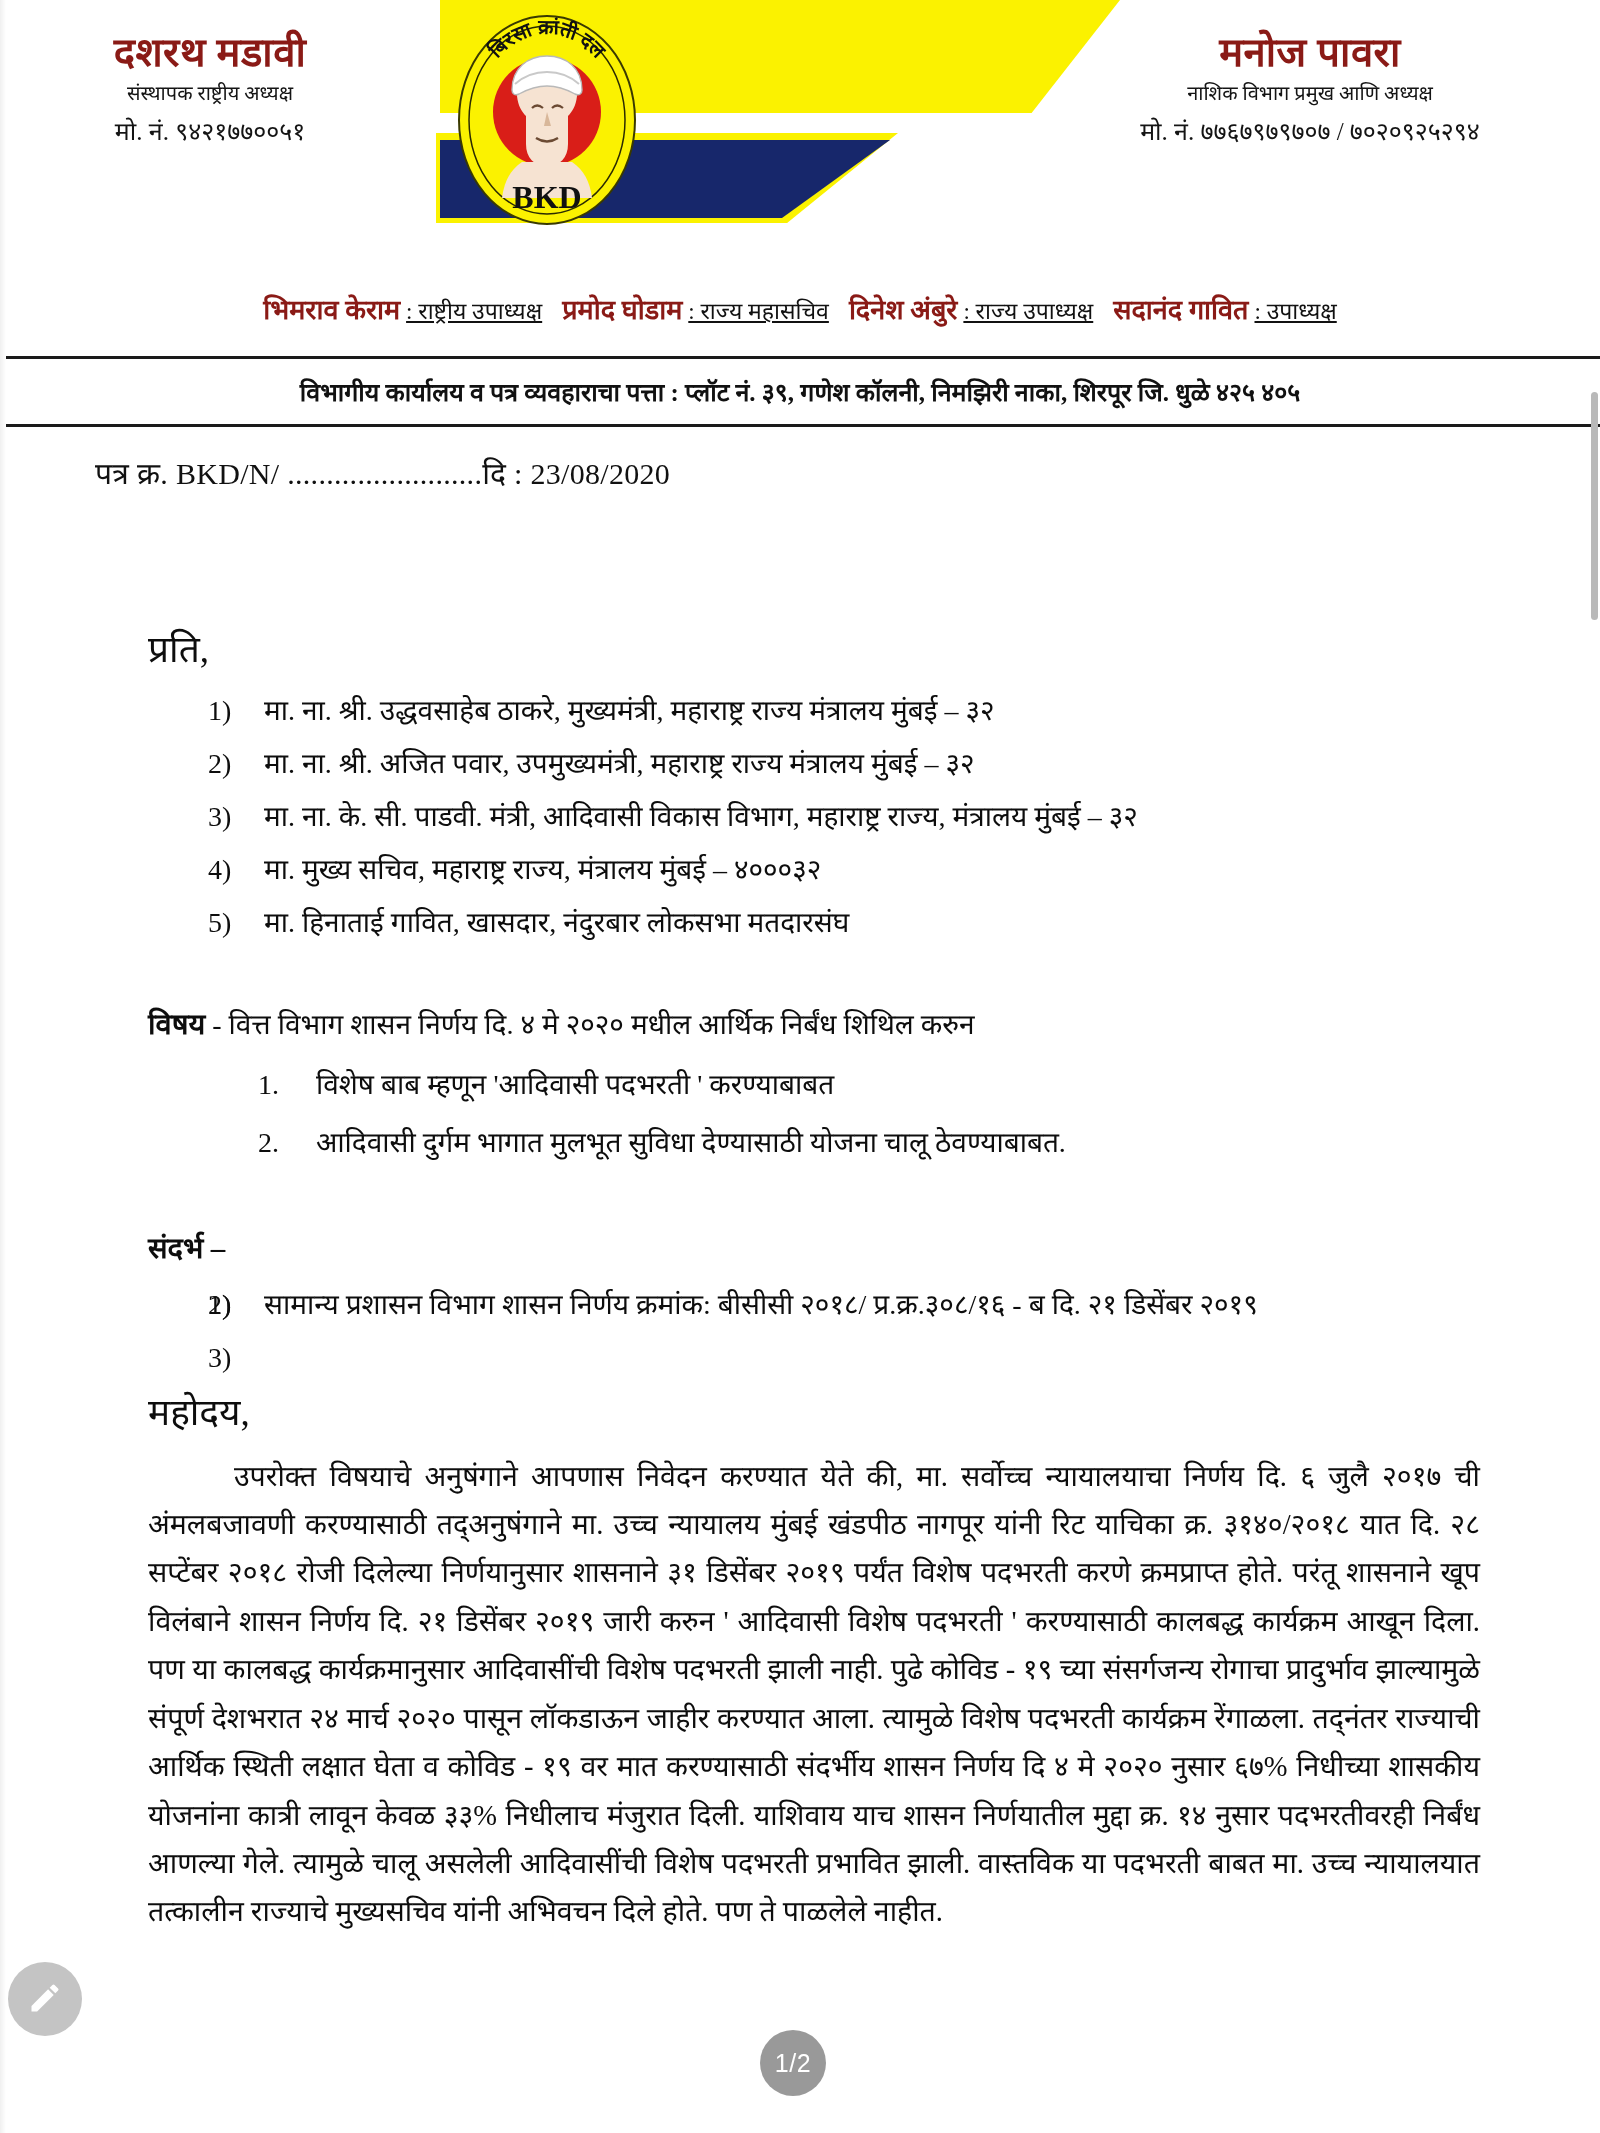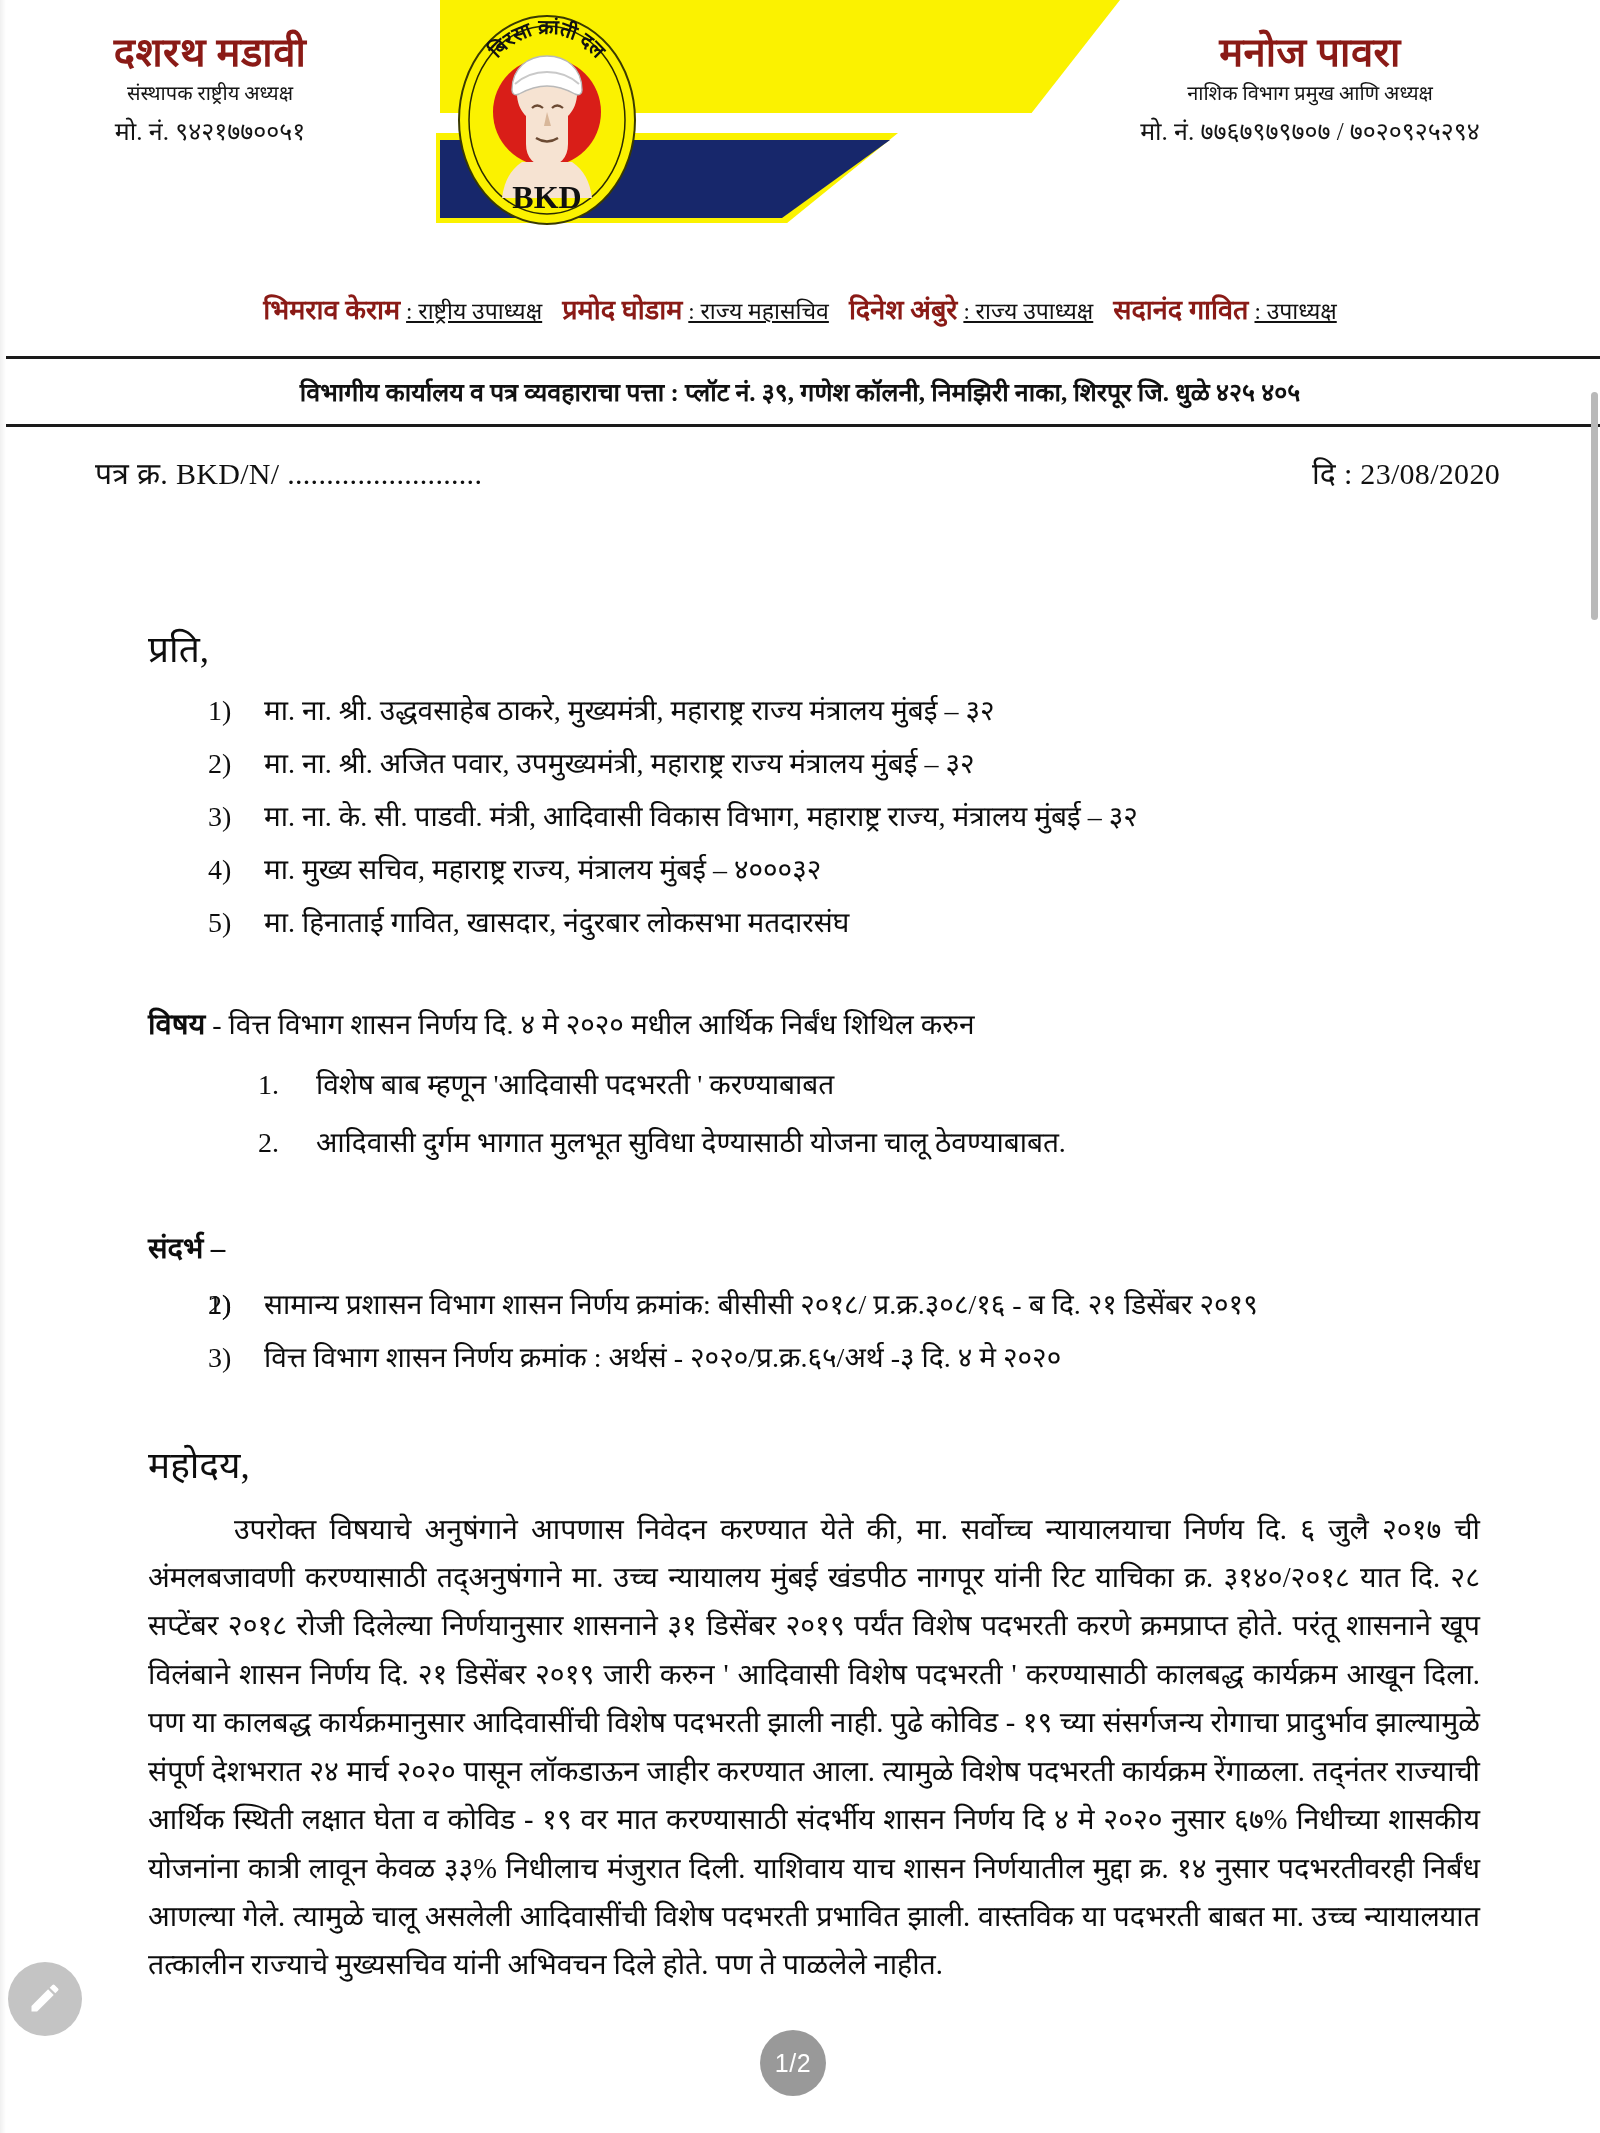--- a/index.html
+++ b/index.html
@@ -161,21 +161,20 @@
   }
 
   
   .ref-row {
     position: absolute;
     left: 0;
     top: 452px;
     width: 1600px;
     padding: 0 100px 0 95px;
     display: flex;
-    justify-content: space-between;
     align-items: baseline;
     font-size: 30px;
     color: #111111;
   }
   .ref-left { letter-spacing: 0.3px; }
   .ref-right { letter-spacing: 0.3px; }
 
   
   .body-area {
     position: absolute;
@@ -444,21 +443,20 @@
       <ol class="numlist" style="margin-top:12px;">
         <li>
           <span class="marker">1)</span>
         </li>
         <li>
           <span class="marker">2)</span>
           <span>सामान्य प्रशासन विभाग शासन निर्णय क्रमांक: बीसीसी २०१८/ प्र.क्र.३०८/१६ - ब दि. २१ डिसेंबर २०१९</span>
         </li>
         <li>
           <span class="marker">3)</span>
-          <span>वित्त विभाग शासन निर्णय क्रमांक : अर्थसं - २०२०/प्र.क्र.६५/अर्थ -३ दि. ४ मे २०२०</span>
         </li>
       </ol>
     </div>
 
     <div class="block-gap-lg"></div>
 
     <div>
       <div class="salutation">महोदय,</div>
       <div class="para"><span class="indent"></span><span>उपरोक्त विषयाचे अनुषंगाने आपणास निवेदन करण्यात येते की, मा. सर्वोच्च न्यायालयाचा निर्णय दि. ६ जुलै २०१७ ची अंमलबजावणी करण्यासाठी तद्अनुषंगाने मा. उच्च न्यायालय मुंबई खंडपीठ नागपूर यांनी रिट याचिका क्र. ३१४०/२०१८ यात दि. २८ सप्टेंबर २०१८ रोजी दिलेल्या निर्णयानुसार शासनाने ३१ डिसेंबर २०१९ पर्यंत विशेष पदभरती करणे क्रमप्राप्त होते. परंतू शासनाने खूप विलंबाने शासन निर्णय दि. २१ डिसेंबर २०१९ जारी करुन ' आदिवासी विशेष पदभरती ' करण्यासाठी कालबद्ध कार्यक्रम आखून दिला. पण या कालबद्ध कार्यक्रमानुसार आदिवासींची विशेष पदभरती झाली नाही. पुढे कोविड - १९ च्या संसर्गजन्य रोगाचा प्रादुर्भाव झाल्यामुळे संपूर्ण देशभरात २४ मार्च २०२० पासून लॉकडाऊन जाहीर करण्यात आला. त्यामुळे विशेष पदभरती कार्यक्रम रेंगाळला. तद्नंतर राज्याची आर्थिक स्थिती लक्षात घेता व कोविड - १९ वर मात करण्यासाठी संदर्भीय शासन निर्णय दि ४ मे २०२० नुसार ६७% निधीच्या शासकीय योजनांना कात्री लावून केवळ ३३% निधीलाच मंजुरात दिली. याशिवाय याच शासन निर्णयातील मुद्दा क्र. १४ नुसार पदभरतीवरही निर्बंध आणल्या गेले. त्यामुळे चालू असलेली आदिवासींची विशेष पदभरती प्रभावित झाली. वास्तविक या पदभरती बाबत मा. उच्च न्यायालयात तत्कालीन राज्याचे मुख्यसचिव यांनी अभिवचन दिले होते. पण ते पाळलेले नाहीत.</span></div>
     </div>

